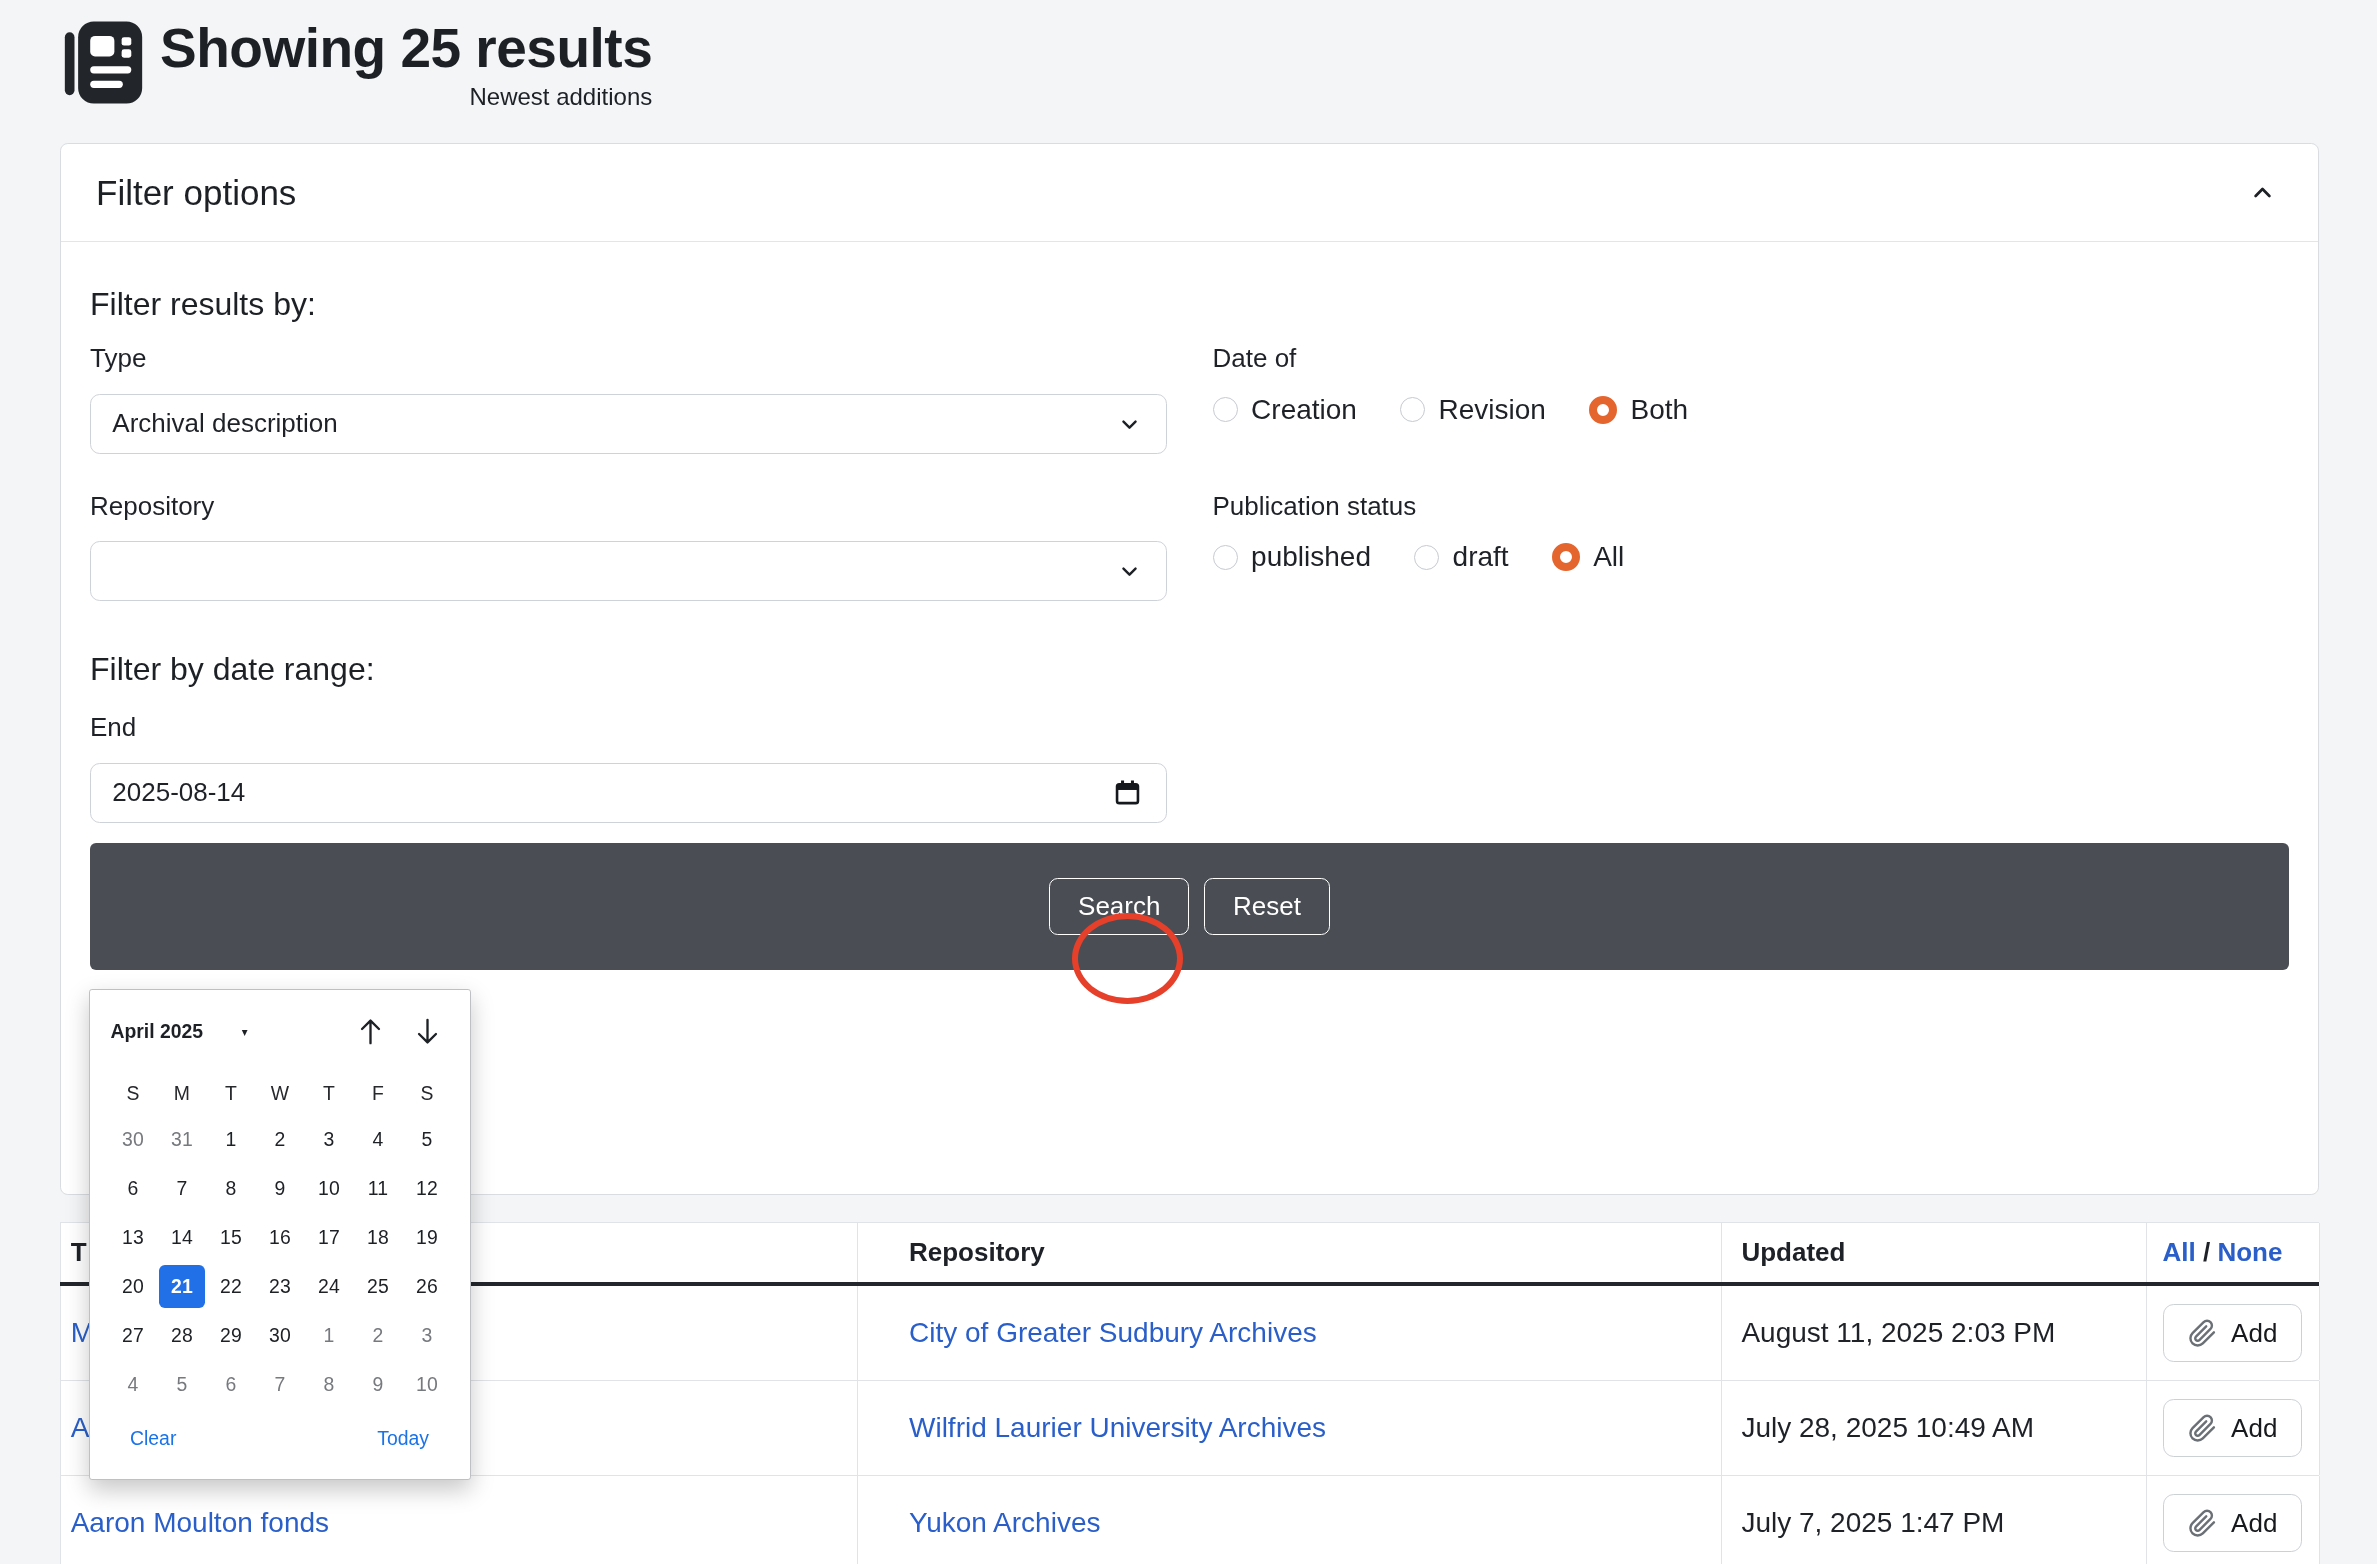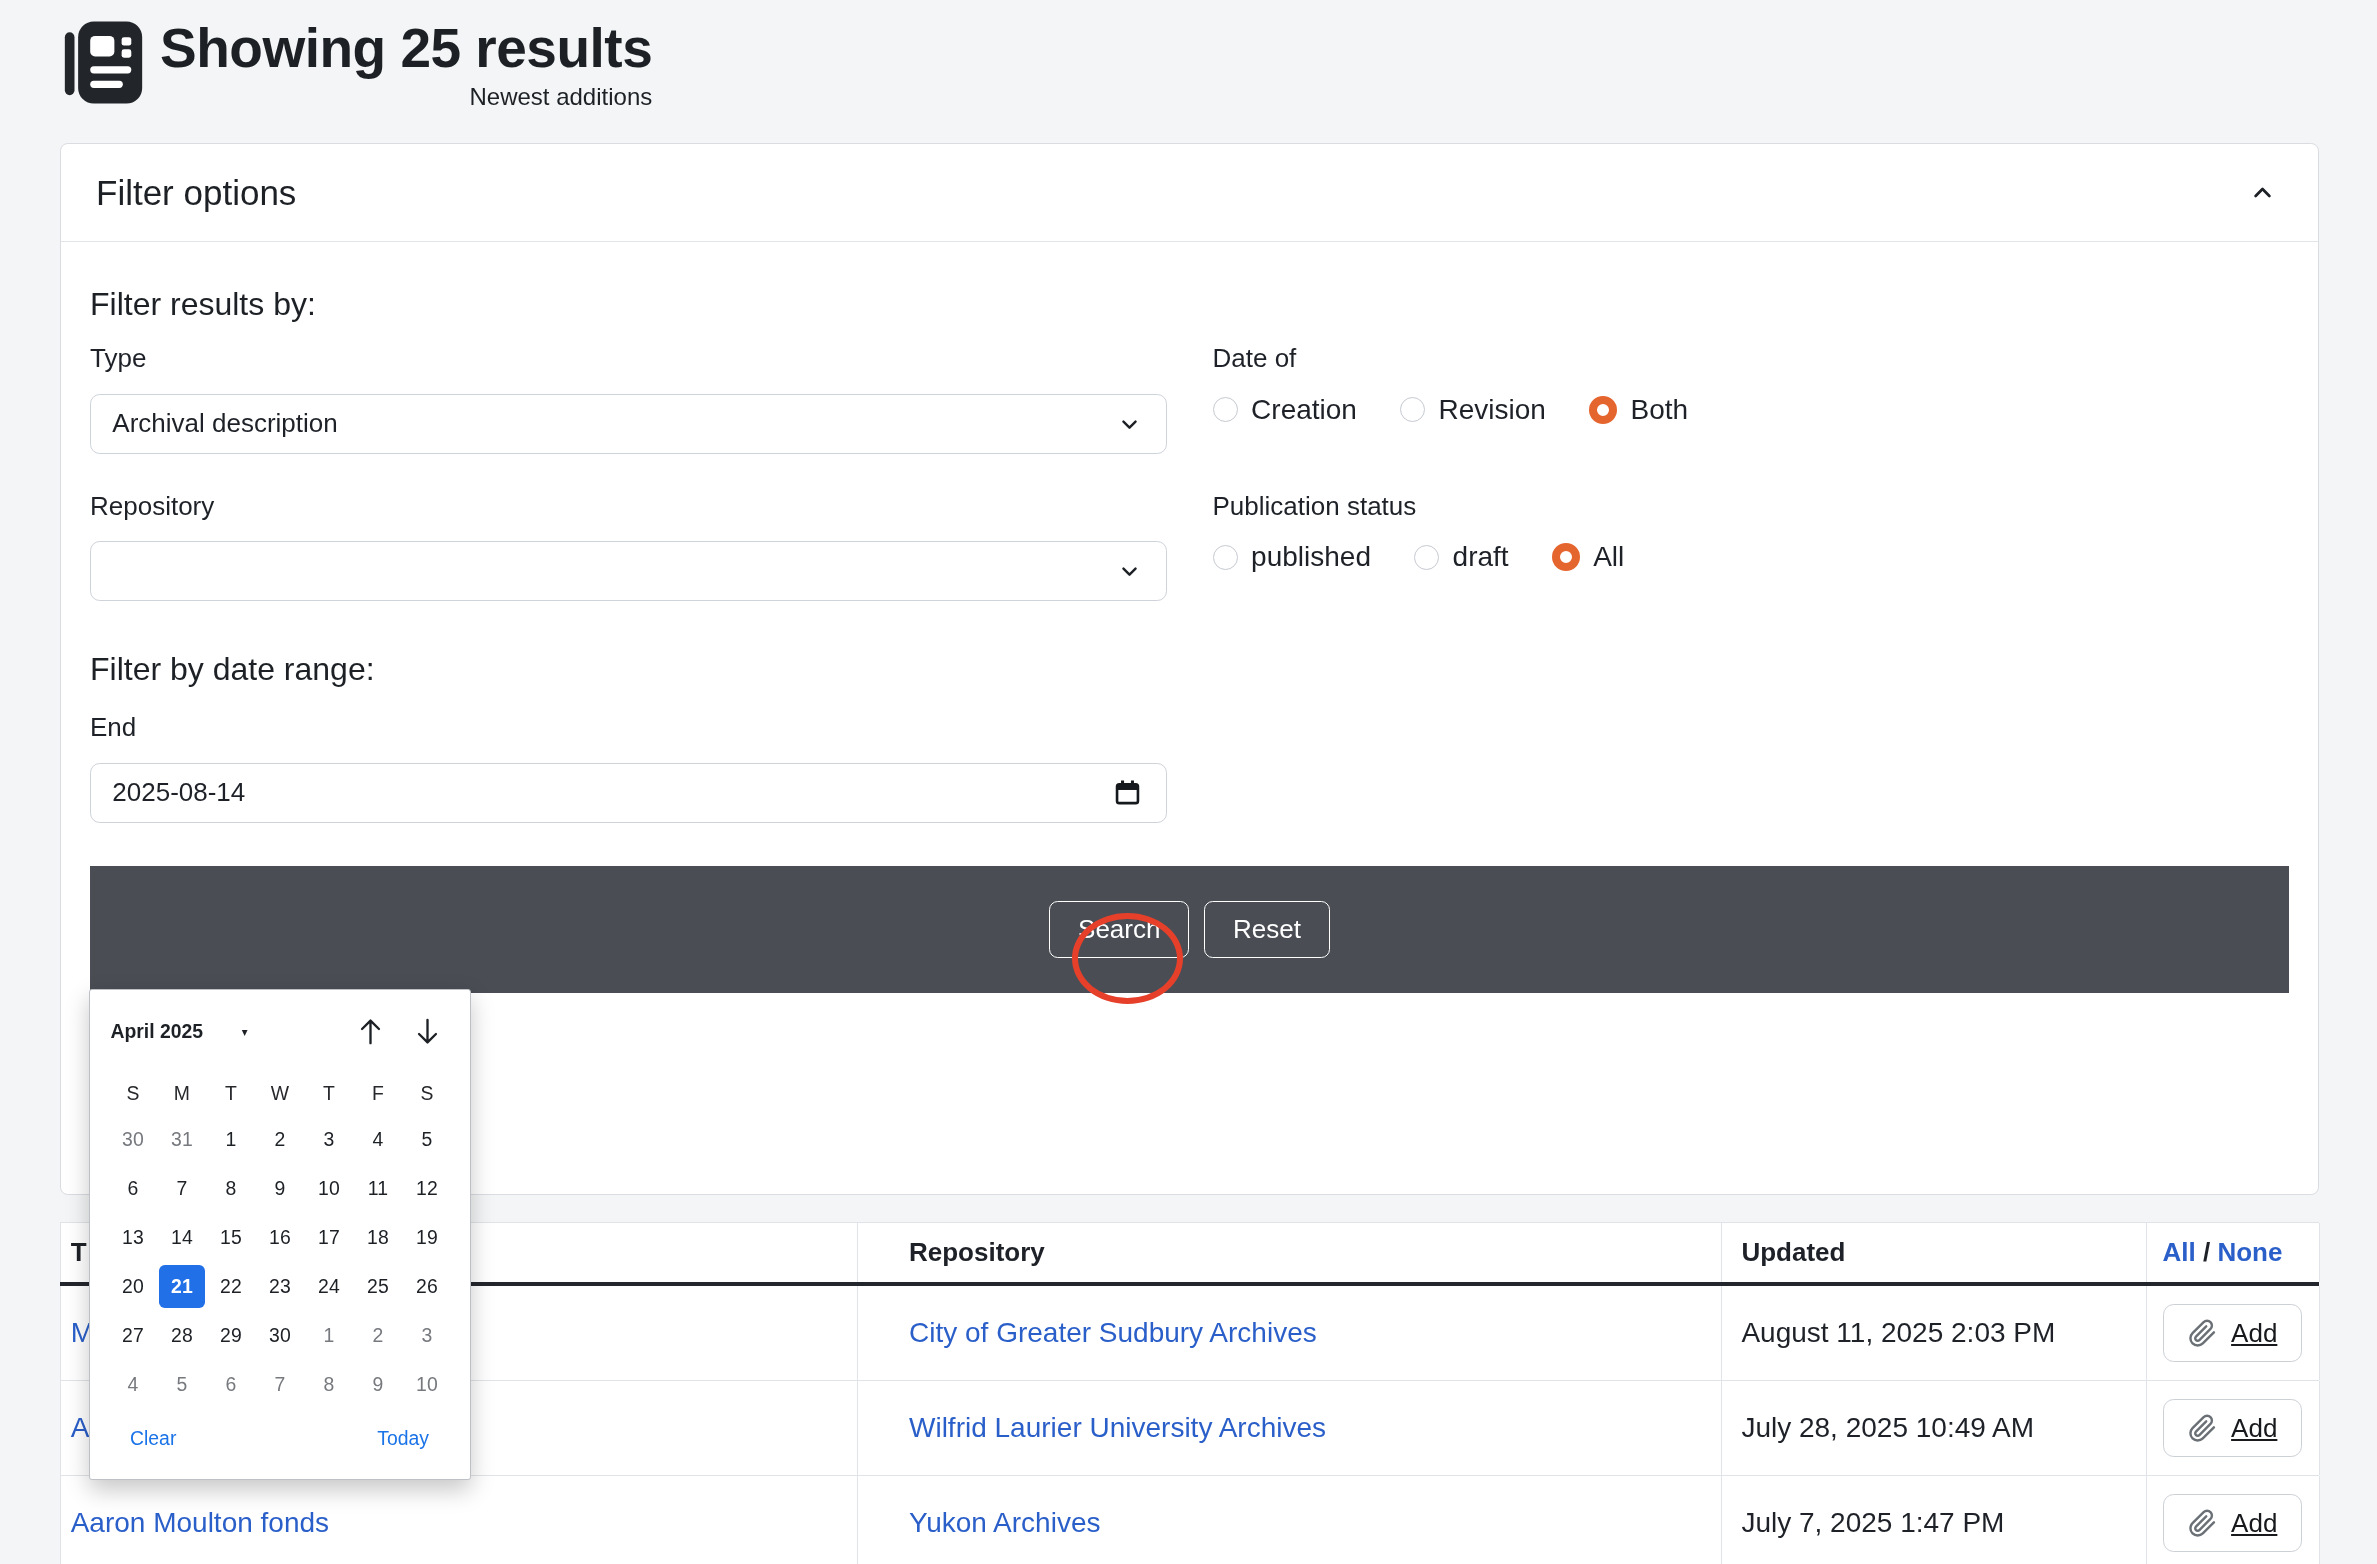--- a/index.html
+++ b/index.html
@@ -39,42 +39,42 @@
     font-family:inherit; color:#1e2228; background:transparent;
   }
   .ctl-icon { position:absolute; right:21.3px; top:50%; transform:translateY(-50%); display:flex; }
   .radio-row { display:flex; align-items:flex-start; height:41px; }
   .radio-opt { display:flex; align-items:center; margin-right:43px; cursor:default; }
   .radio { width:25px; height:25px; border:1.9px solid #c6cad0; border-radius:50%; background:#fff; }
   .radio.checked { width:28px; height:28px; border:8.7px solid #e5652e; }
   .radio-opt span.rlbl { font-size:28px; margin-left:13.6px; color:#1e2228; }
   .range-title { margin-top:49px; }
   .actions-bar {
-    margin-top:43px; height:127px; background:#4a4e54; border-radius:0;
+    margin-top:20px; height:127px; background:#4a4e54; border-radius:6px;
     display:flex; align-items:center; justify-content:center; gap:14.6px;
   }
   .bar-btn {
     height:57px; padding:0 28px; background:transparent; color:#fff;
     border:1.9px solid #fff; border-radius:8.7px; font-size:26px; font-family:inherit;
   }
   
   .tbl { position:absolute; left:60px; top:1222px; width:2259px; }
   .trow { display:grid; grid-template-columns:797px 864px 425px 174px; background:#fff; }
   .trow > div { border-left:1px solid #e0e3e7; display:flex; align-items:center; }
   .trow > div:last-child { border-right:1px solid #e0e3e7; }
   .thead { height:64px; border-top:1px solid #e0e3e7; border-bottom:4.9px solid #23272d; font-weight:700; font-size:26px; }
   .tbody-row { height:95px; border-bottom:1px solid #e0e3e7; font-size:28px; }
   .c1 { padding-left:9.7px; } .c2 { padding-left:51px; } .c3 { padding-left:19.4px; } .c4 { padding-left:15.5px; }
   a.lnk { color:#2a5fc9; text-decoration:none; }
   .selhdr { font-size:26px; font-weight:700; }
   .selhdr .blue { color:#2a5fc9; }
   .add-btn {
     display:flex; align-items:center; gap:14.6px; height:58px; padding:0 24px;
     background:#fff; border:1px solid #ccd1d6; border-radius:10.7px; font-size:26px;
-    color:#17191c; font-family:inherit;text-decoration:underline;
+    color:#17191c; font-family:inherit;
   }
   
   .cal {
     position:absolute; left:89px; top:989px; width:382px; height:491px; z-index:5;
     background:#fff; border:1px solid #bdc1c6; border-radius:2.9px;
     box-shadow:0 9.7px 23px rgba(0,0,0,0.22);
   }
   .cal-hd { height:82px; display:flex; align-items:center; padding:0 25px 0 20.4px; }
   .cal-month { font-size:19.4px; font-weight:700; color:#1d2126; display:flex; align-items:center;gap:30px; }
   .cal-month .tri { font-size:11.6px; margin-left:8.7px; margin-top:2.9px; }

